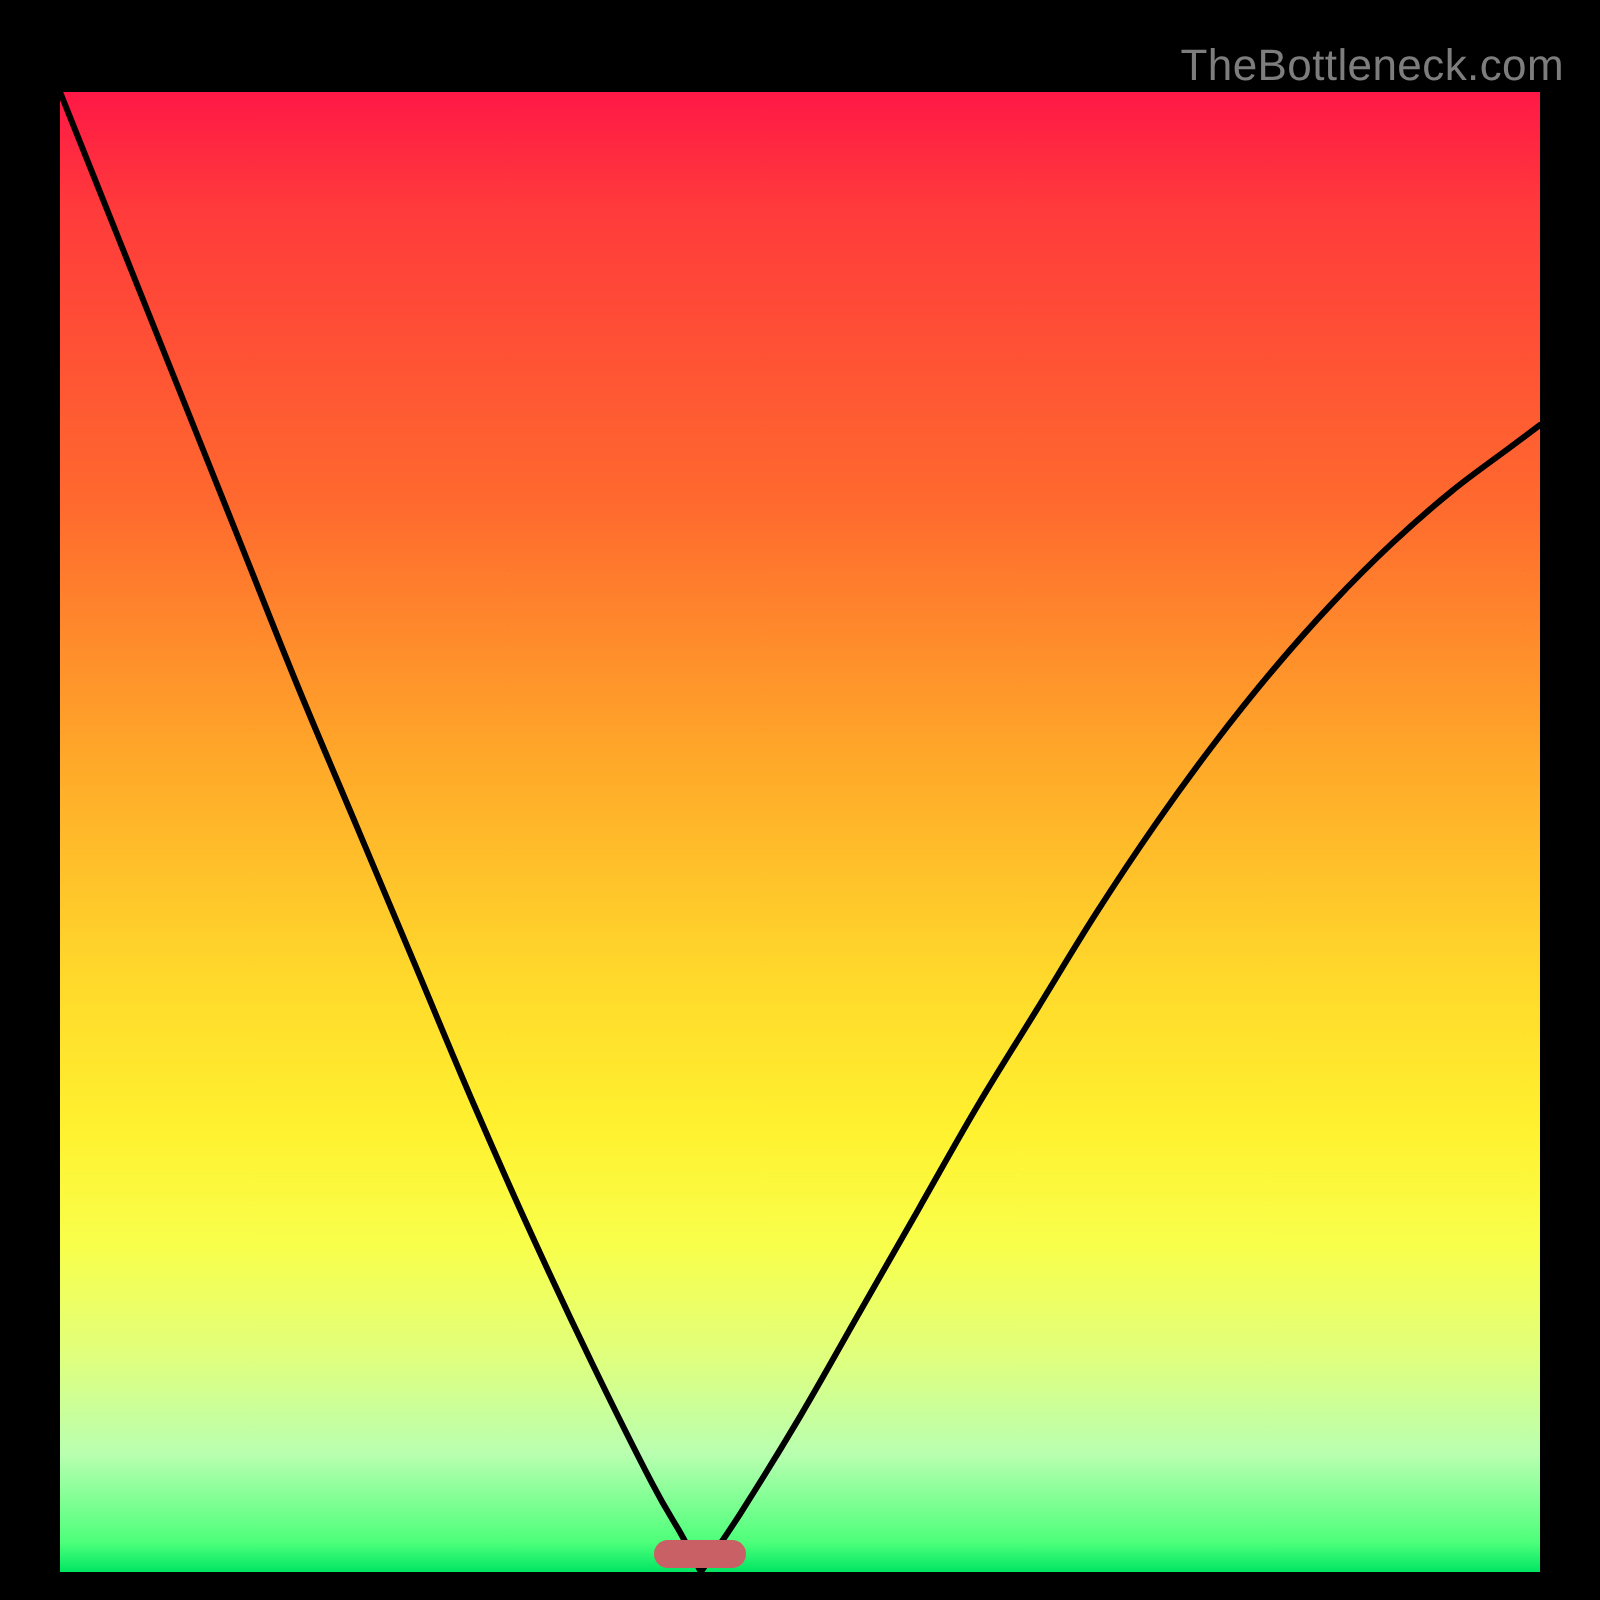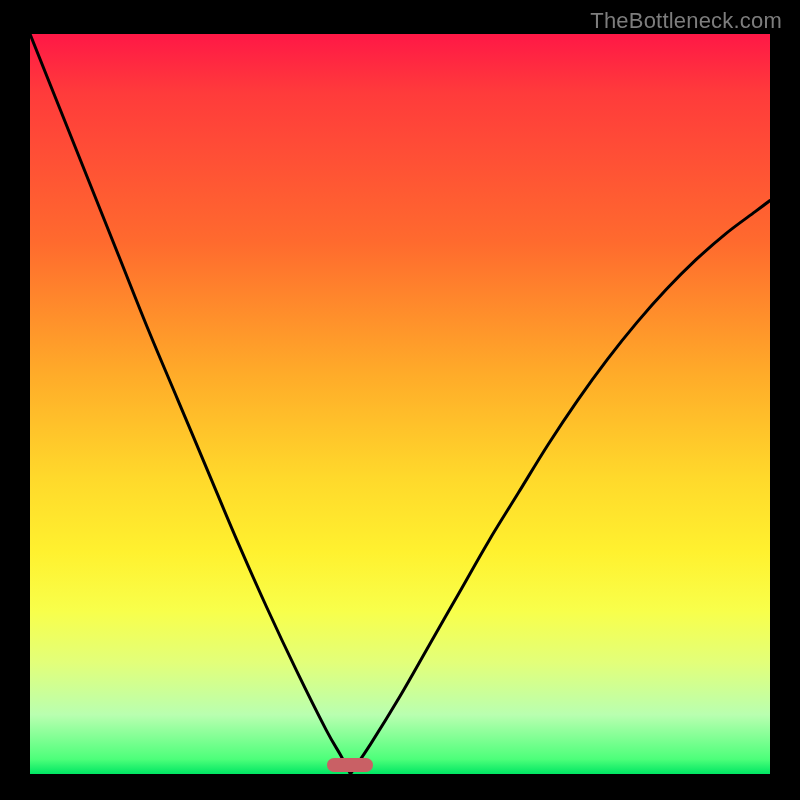--- a/index.html
+++ b/index.html
@@ -6,21 +6,21 @@
     margin: 0;
     padding: 0;
     width: 800px;
     height: 800px;
     background: #000;
     overflow: hidden;
     font-family: Arial, Helvetica, sans-serif;
   }
   .frame {
     position: absolute;
-    top: 4px;
+    top: 16px;
     left: 0;
     width: 800px;
     height: 759px;
     background: #000;
   }
   .plot {
     position: absolute;
     top: 30px;
     left: 30px;
     width: 740px;

